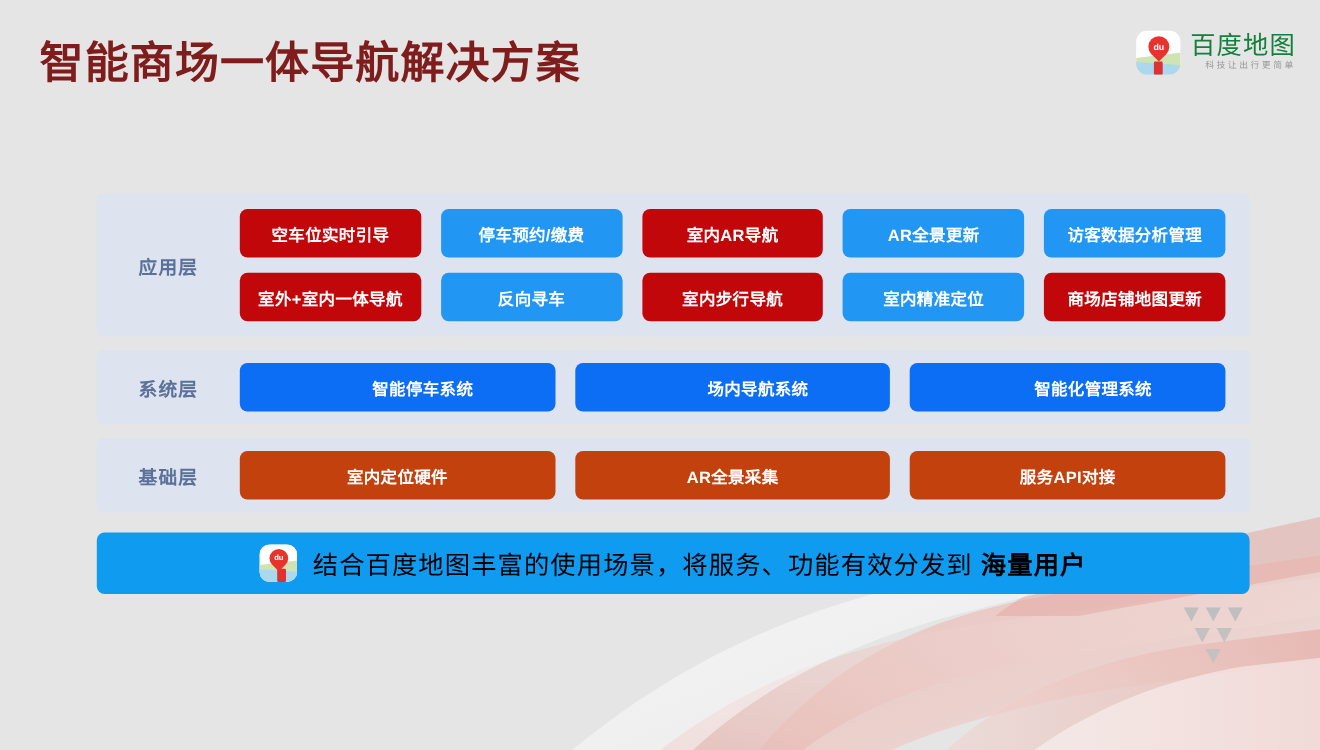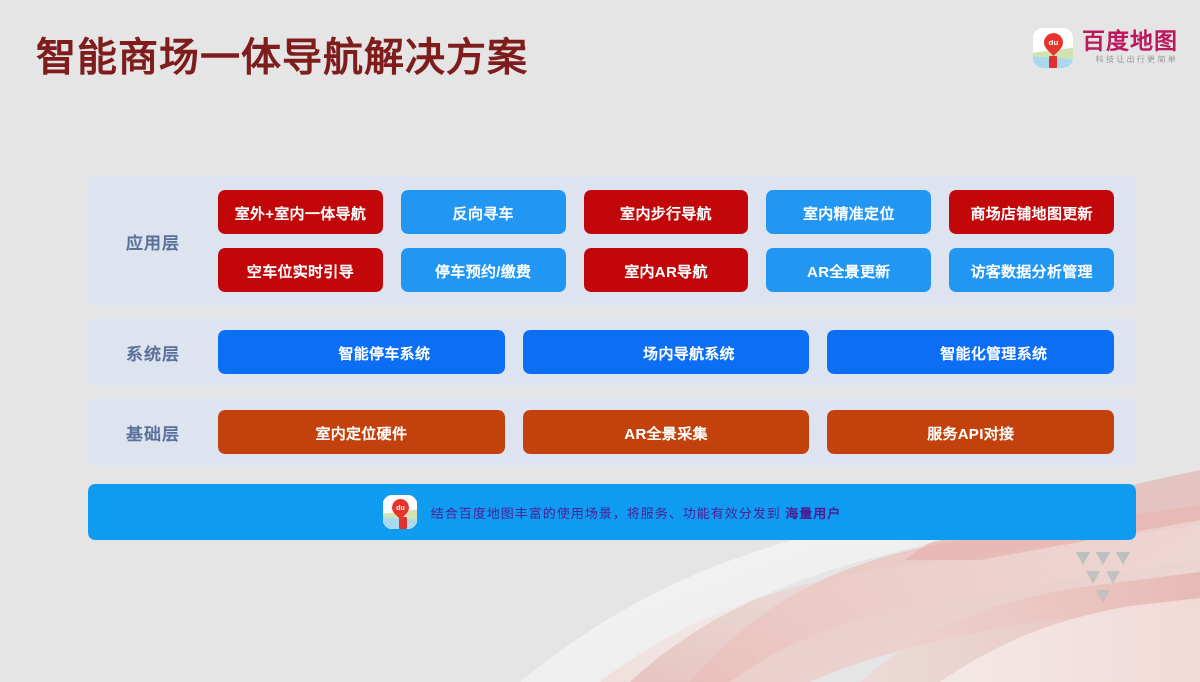--- a/index.html
+++ b/index.html
@@ -69,21 +69,21 @@
   .brand-mark .mm-road  { position:absolute; left:16px; bottom:0px; width:8px; height:12px;
                           background:#e03131; border-radius:1px; }
   .brand-mark .mm-pin   { position:absolute; left:11px; top:5px; width:19px; height:19px;
                           background:#e8322c; border-radius:50% 50% 50% 0;
                           transform: rotate(-45deg); }
   .brand-mark .mm-pin b { position:absolute; inset:0; display:flex; align-items:center;
                           justify-content:center; transform: rotate(45deg);
                           color:#fff; font-size:8px; font-weight:700; font-family:"Liberation Sans",sans-serif; }
   .brand-text { display: flex; flex-direction: column; justify-content: center; }
   .brand-name {
-    font-size: 23px; font-weight: 700; color: #be185d; letter-spacing: 1px; line-height: 1.05;
+    font-size: 23px; font-weight: 400; color: #15803d; letter-spacing: 1px; line-height: 1.05;
   }
   .brand-tag {
     font-size: 8px; color: #999; letter-spacing: 2.3px; line-height: 1.6; margin-top: 1px; text-align: right;
   }
 
   
   #stack {
     position: absolute;
     left: 88px; top: 176px;
     width: 1048px;
@@ -148,22 +148,22 @@
     display: flex;
     align-items: center;
     justify-content: center;
     gap: 14px;
     z-index: 3;
   }
   #banner .brand-mark { width: 34px; height: 34px; border-radius: 9px; }
   #banner .brand-mark .mm-pin { left: 9px; top: 4px; width: 17px; height: 17px; }
   #banner .brand-mark .mm-pin b { font-size: 7px; }
   .banner-text {
-    font-size: 13px;
-    color: #4c1d95;
+    font-size: 23px;
+    color: #000000;
     letter-spacing: 1px;
     white-space: nowrap;
   }
   .banner-text .hl { font-weight: 700; }
 </style>
 </head>
 <body>
 
 <div id="deco-layer">
   <svg viewBox="0 0 1200 682" xmlns="http://www.w3.org/2000/svg" aria-hidden="true">
@@ -230,32 +230,32 @@
     </div>
   </div>
 </div>
 
 <div id="stack">
 
   <div class="layer-band apps">
     <div class="layer-label">应用层</div>
     <div class="layer-rows">
       <div class="layer-row">
+        <div class="card red">空车位实时引导</div>
+        <div class="card blue">停车预约/缴费</div>
+        <div class="card red">室内AR导航</div>
+        <div class="card blue">AR全景更新</div>
+        <div class="card blue">访客数据分析管理</div>
+      </div>
+      <div class="layer-row">
         <div class="card red">室外+室内一体导航</div>
         <div class="card blue">反向寻车</div>
         <div class="card red">室内步行导航</div>
         <div class="card blue">室内精准定位</div>
         <div class="card red">商场店铺地图更新</div>
-      </div>
-      <div class="layer-row">
-        <div class="card red">空车位实时引导</div>
-        <div class="card blue">停车预约/缴费</div>
-        <div class="card red">室内AR导航</div>
-        <div class="card blue">AR全景更新</div>
-        <div class="card blue">访客数据分析管理</div>
       </div>
     </div>
   </div>
 
   <div class="layer-band sys">
     <div class="layer-label">系统层</div>
     <div class="layer-rows">
       <div class="layer-row">
         <div class="card deepblue">智能停车系统</div>
         <div class="card deepblue">场内导航系统</div>

